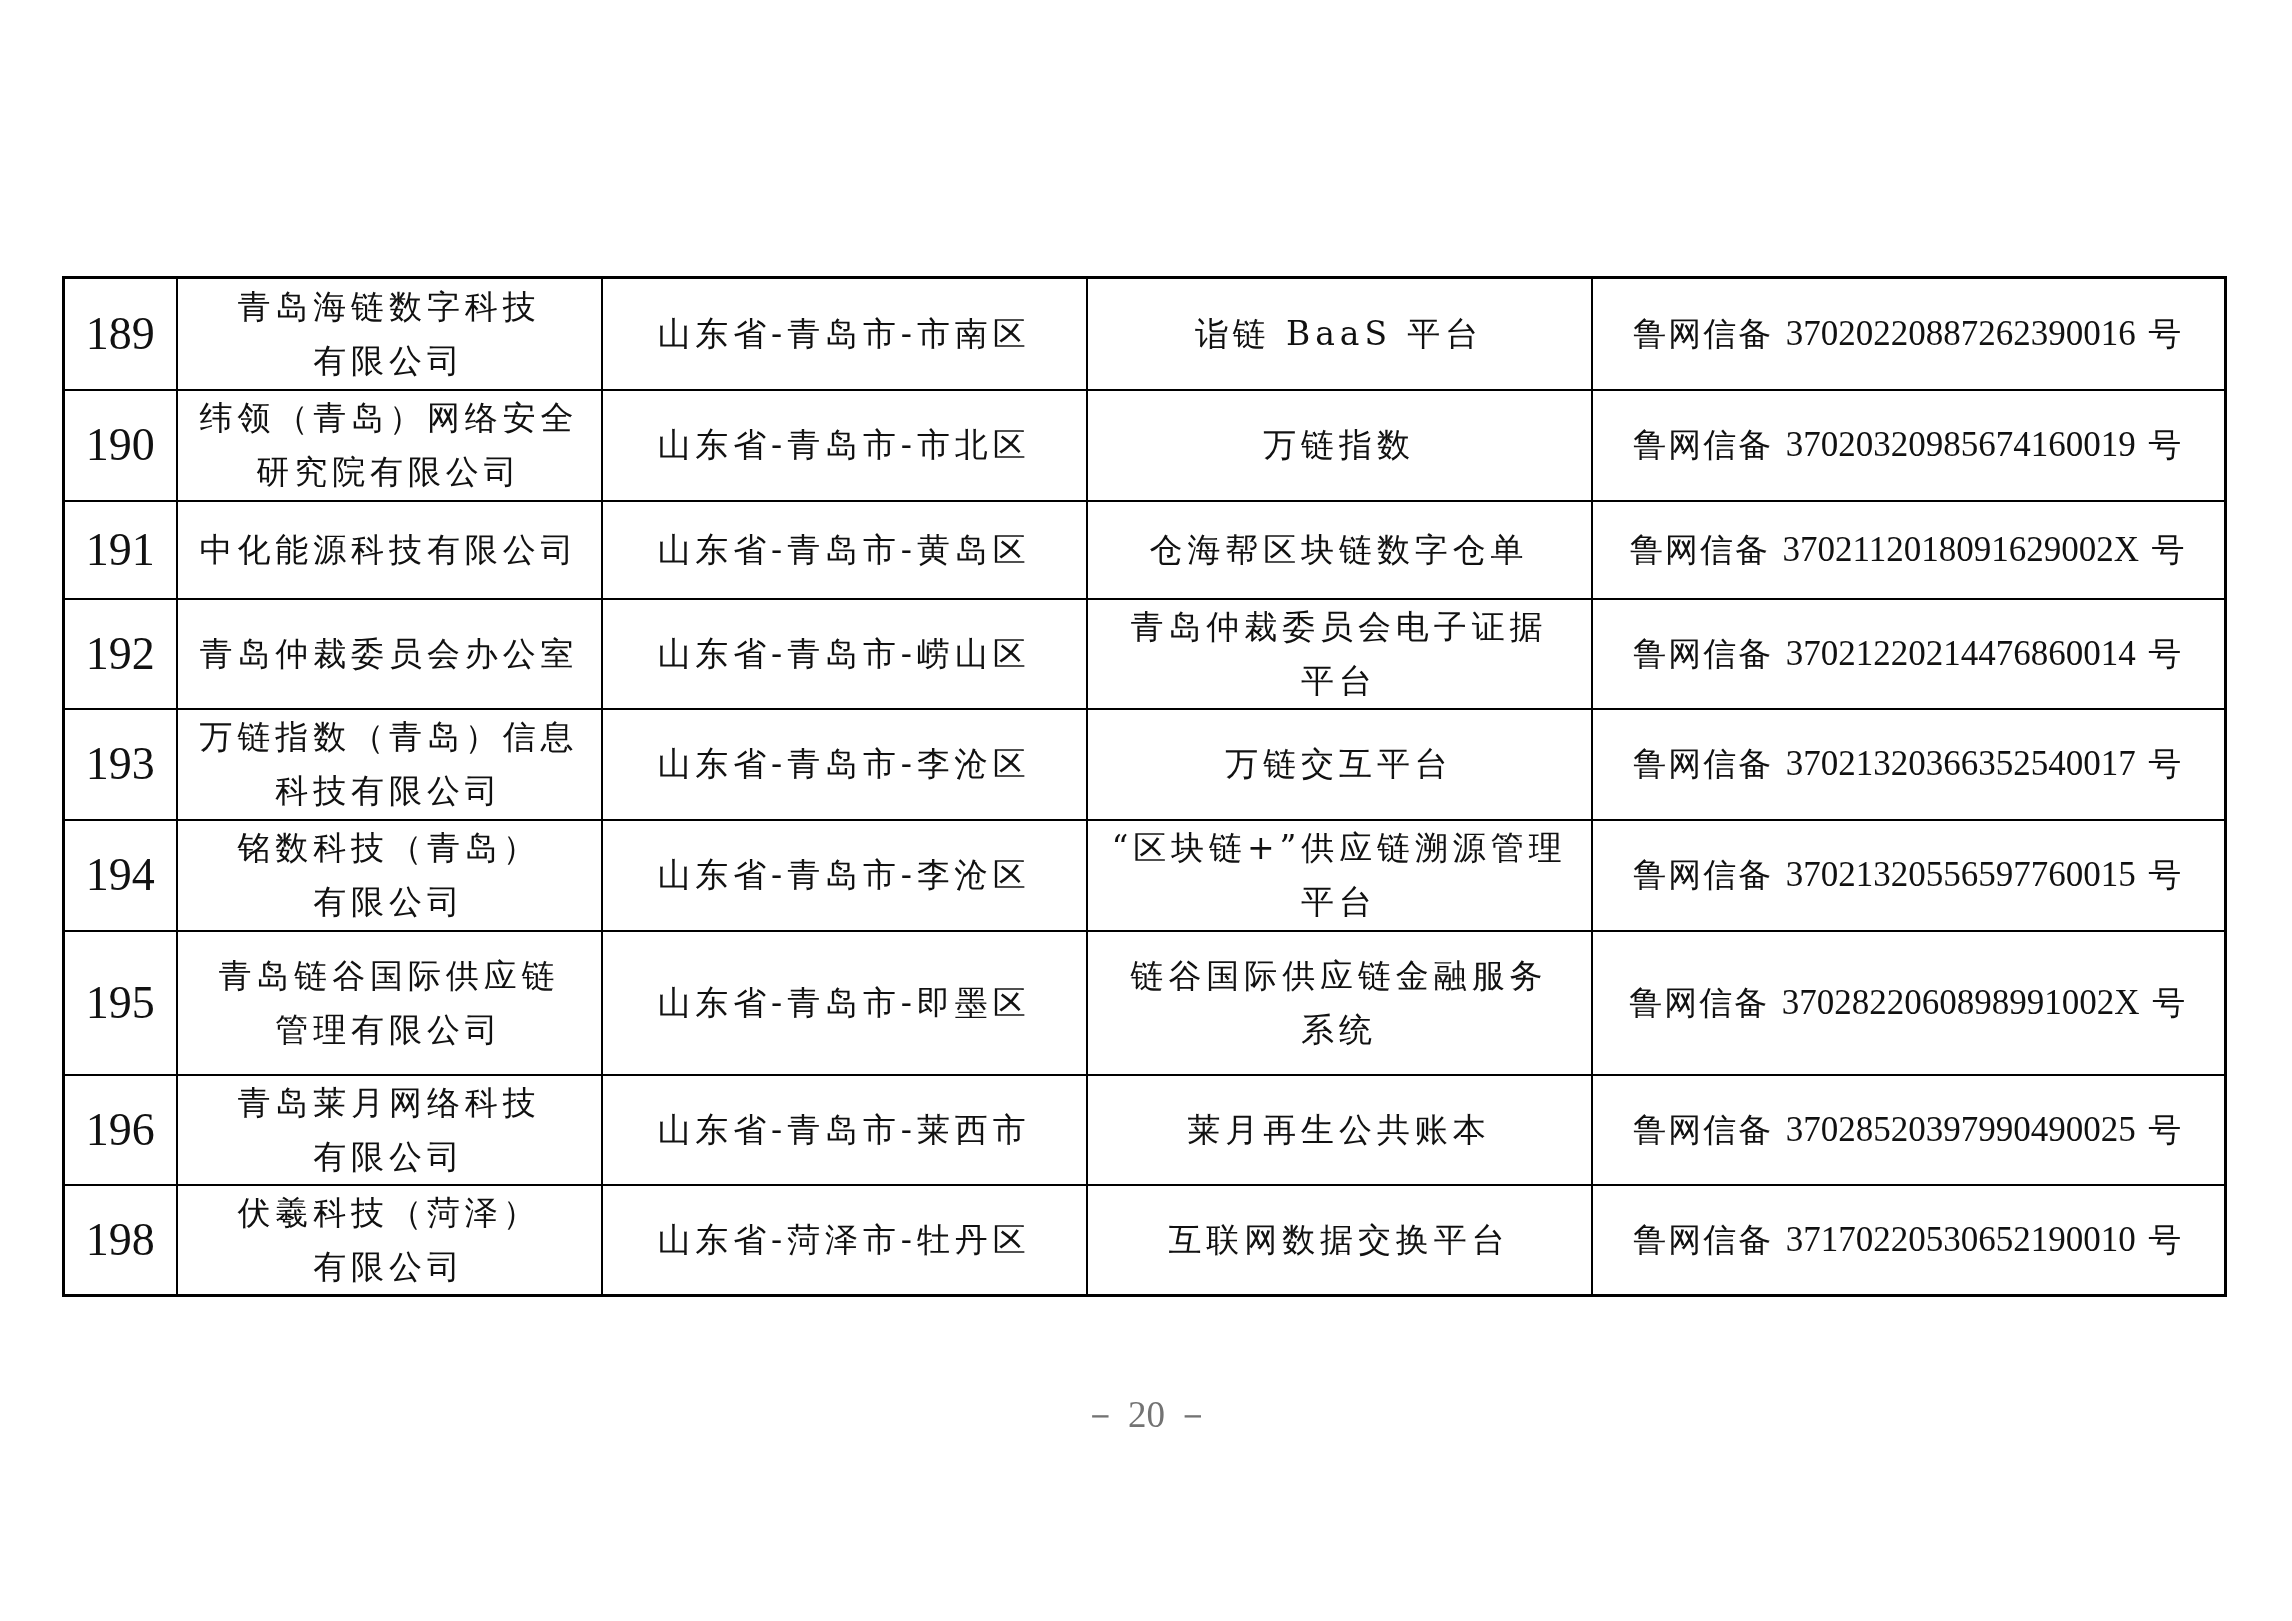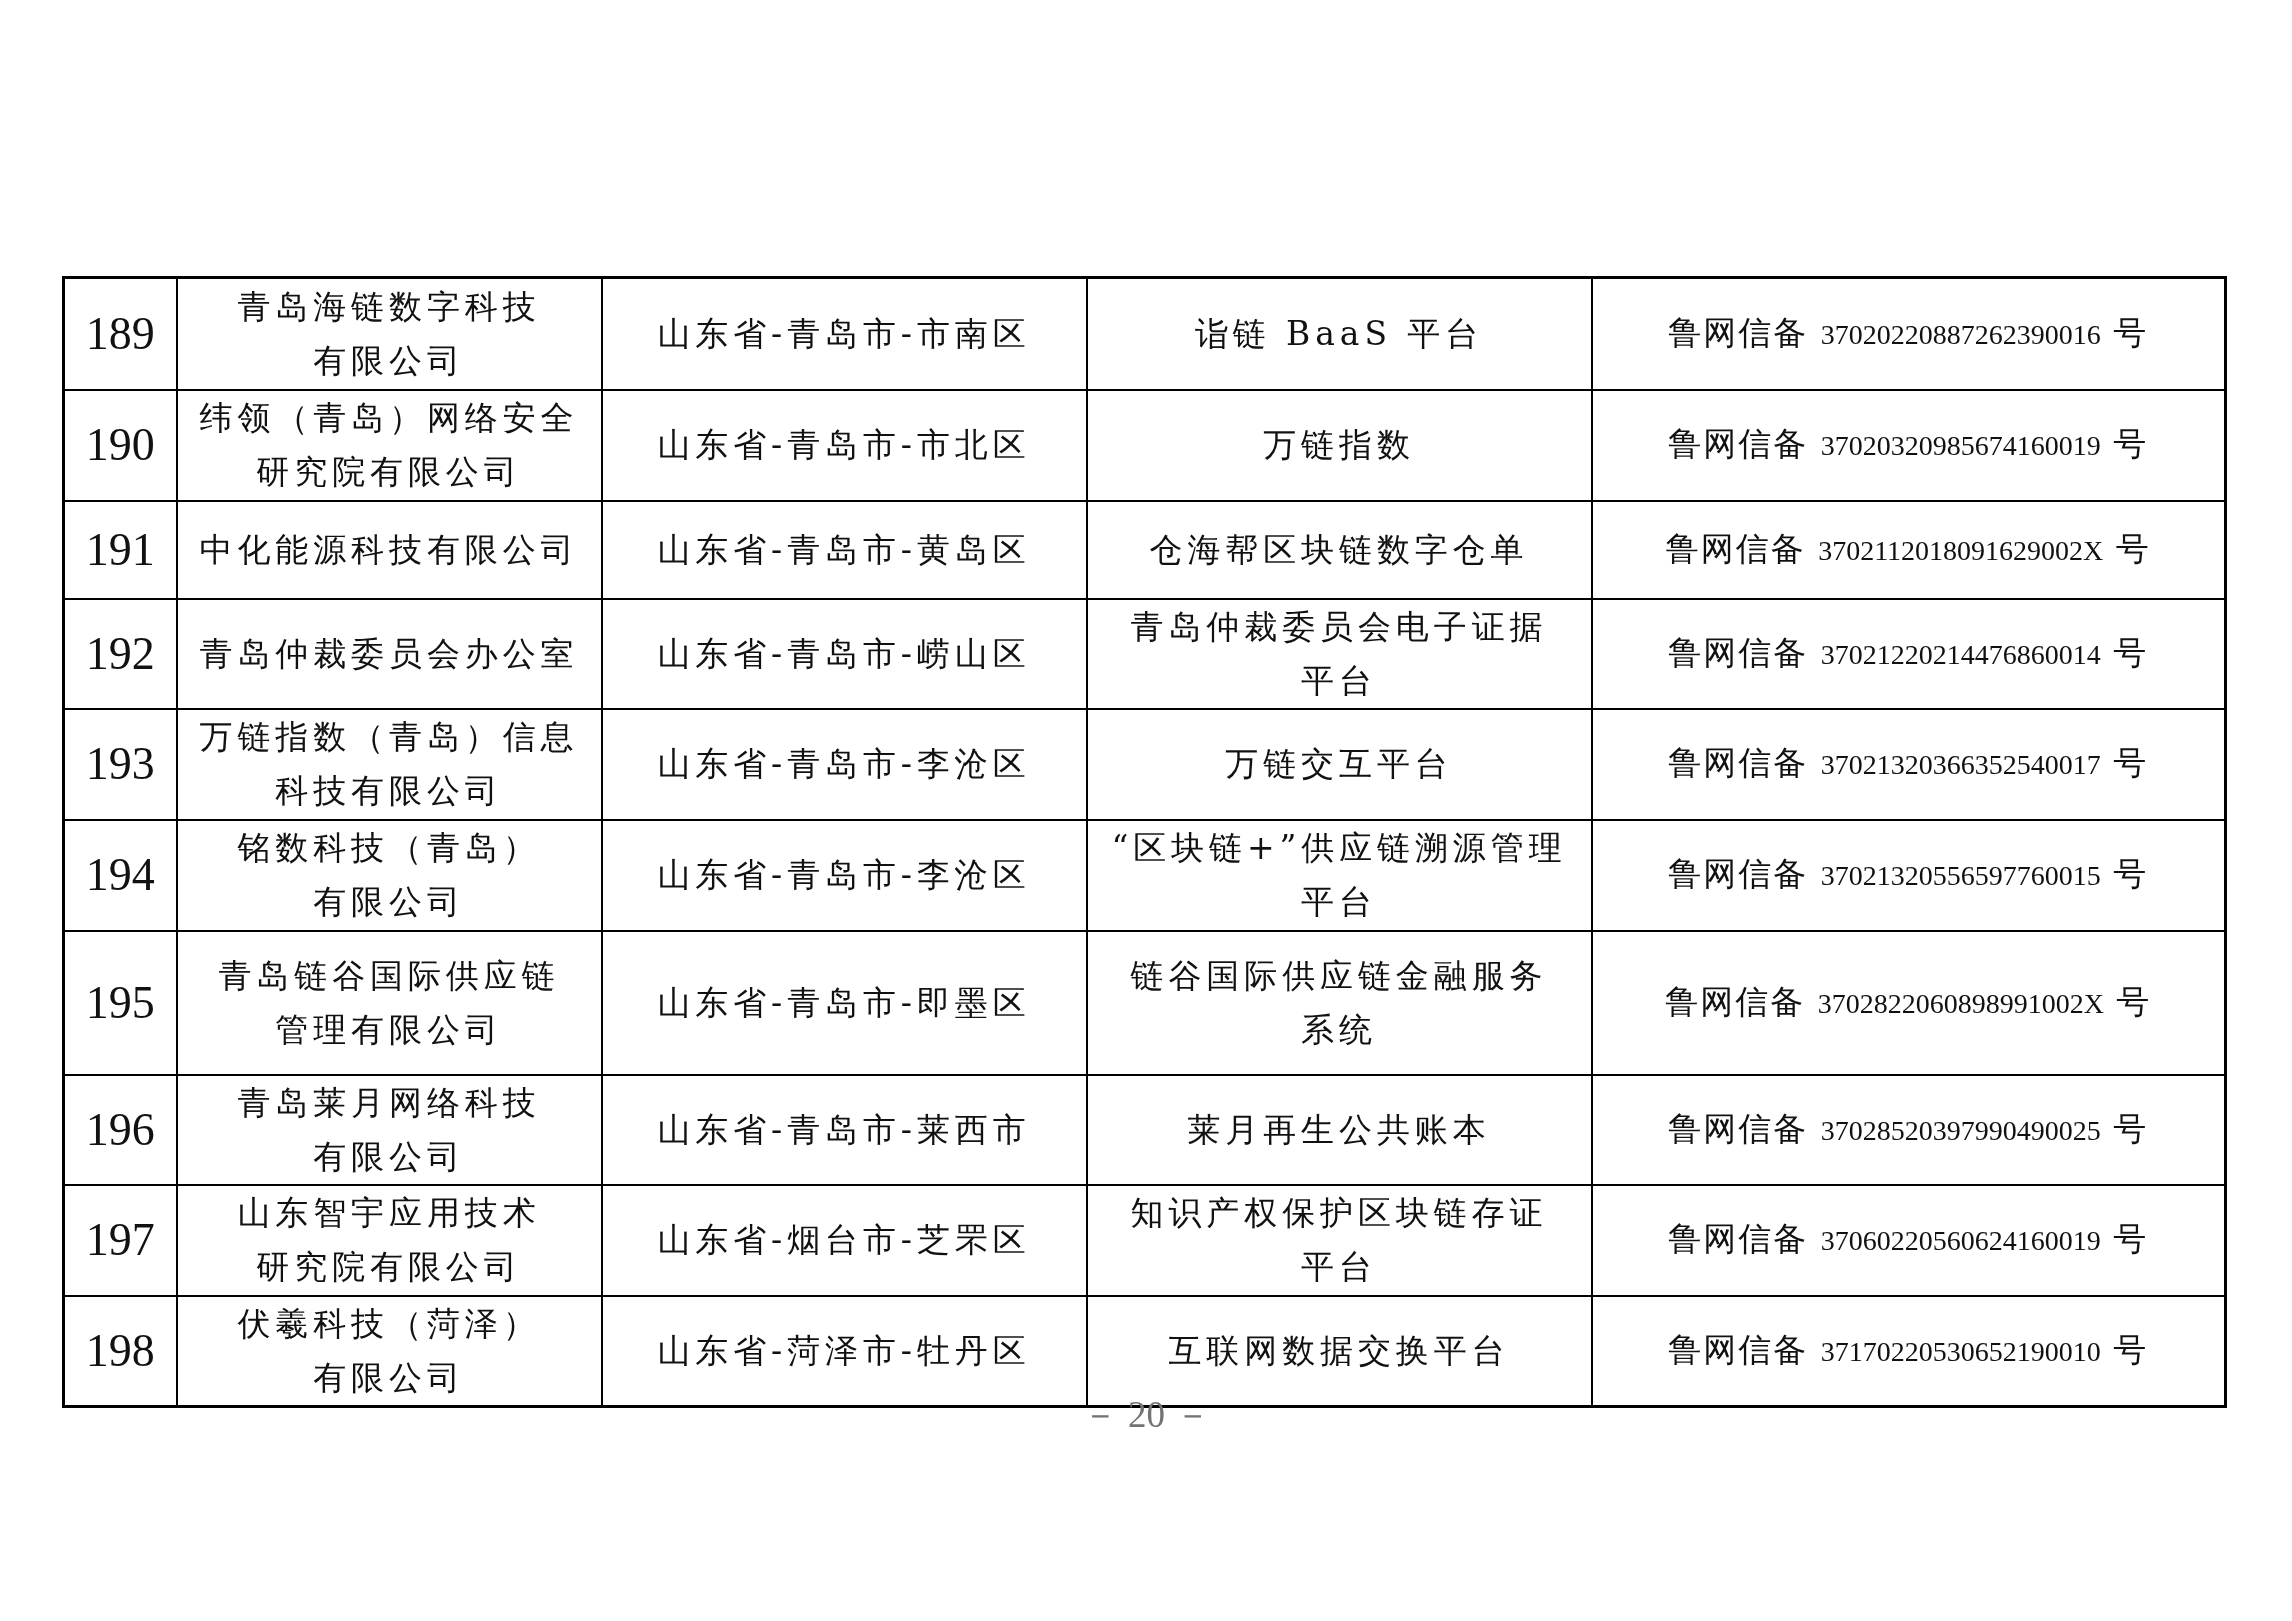--- a/index.html
+++ b/index.html
@@ -47,21 +47,21 @@
       font-size: 46px;
     }
     table.registry td.reg {
       letter-spacing: 2px;
       white-space: nowrap;
       padding: 0 3.9px;
     }
     .reg-num {
       font-family: "Liberation Serif", "DejaVu Serif", serif;
       letter-spacing: 0;
-      font-size: 28px;
+      font-size: 35px;
     }
     .line { display: block; }
     .page-number {
       position: absolute;
       left: 0;
       width: 2293px;
       top: 1390px;
       text-align: center;
       font-family: "Liberation Serif", "DejaVu Serif", serif;
       font-size: 37px;
@@ -171,33 +171,20 @@
           <td>
             <span class="line">青岛莱月网络科技</span>
             <span class="line">有限公司</span>
           </td>
           <td>山东省-青岛市-莱西市</td>
           <td>
             <span class="line">莱月再生公共账本</span>
           </td>
           <td class="reg"><span>鲁网信备</span> <span class="reg-num">37028520397990490025</span> <span>号</span></td>
         </tr>
-        <tr style="height: 111px;">
-          <td class="num">197</td>
-          <td>
-            <span class="line">山东智宇应用技术</span>
-            <span class="line">研究院有限公司</span>
-          </td>
-          <td>山东省-烟台市-芝罘区</td>
-          <td>
-            <span class="line">知识产权保护区块链存证</span>
-            <span class="line">平台</span>
-          </td>
-          <td class="reg"><span>鲁网信备</span> <span class="reg-num">37060220560624160019</span> <span>号</span></td>
-        </tr>
         <tr style="height: 110px;">
           <td class="num">198</td>
           <td>
             <span class="line">伏羲科技（菏泽）</span>
             <span class="line">有限公司</span>
           </td>
           <td>山东省-菏泽市-牡丹区</td>
           <td>
             <span class="line">互联网数据交换平台</span>
           </td>

